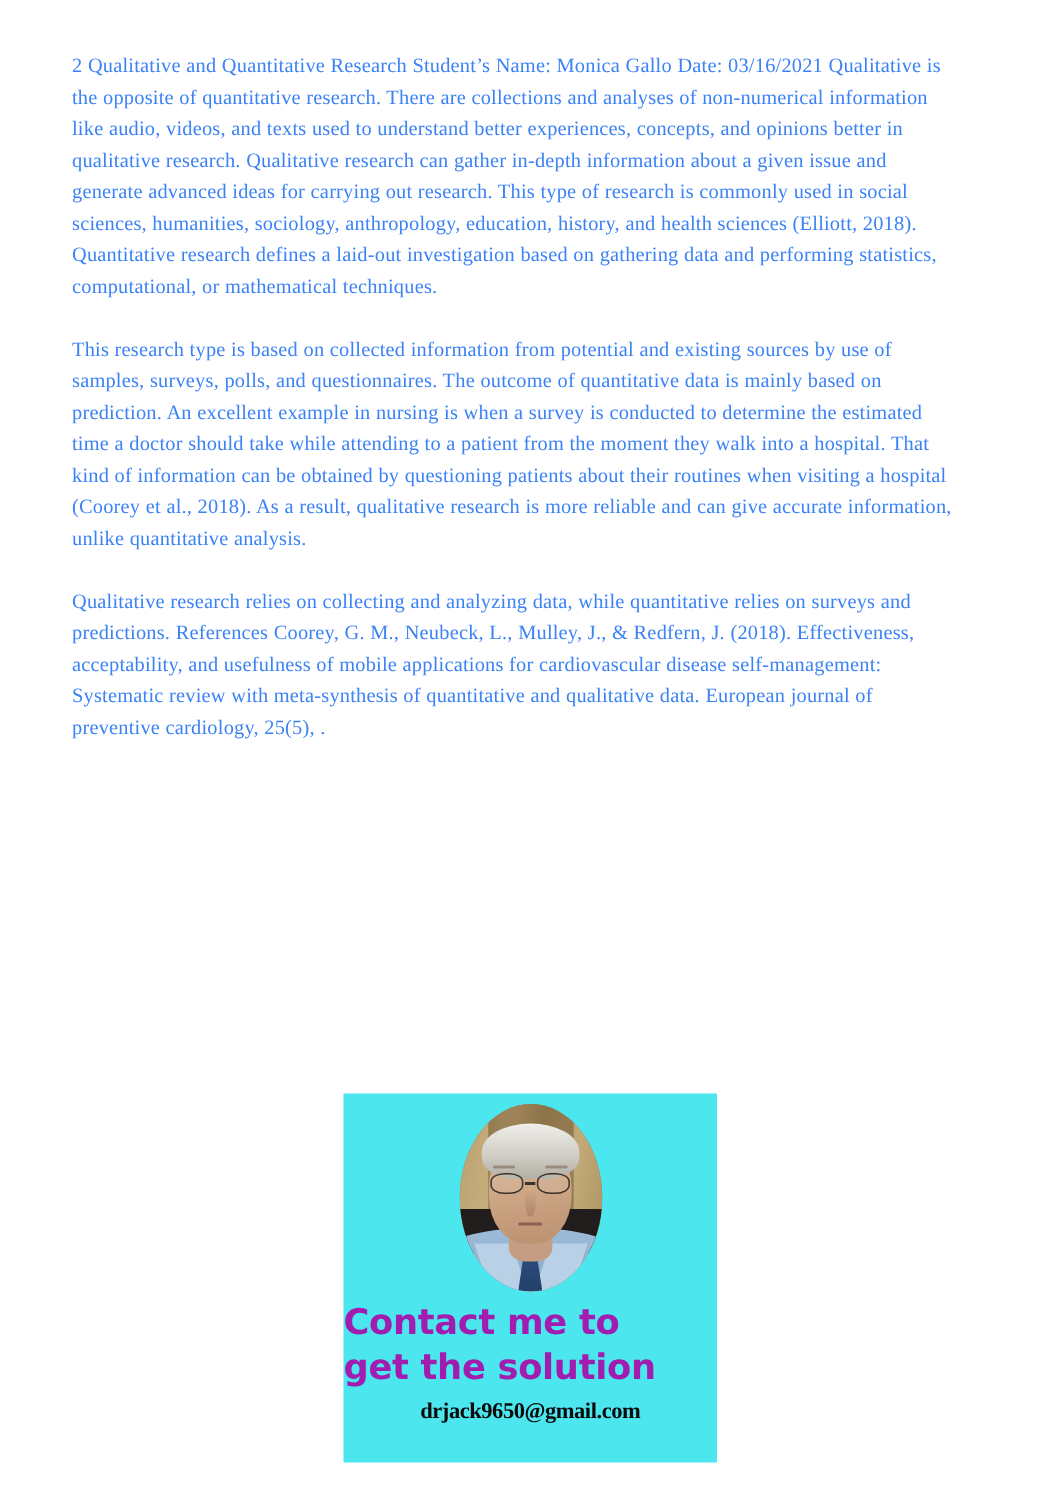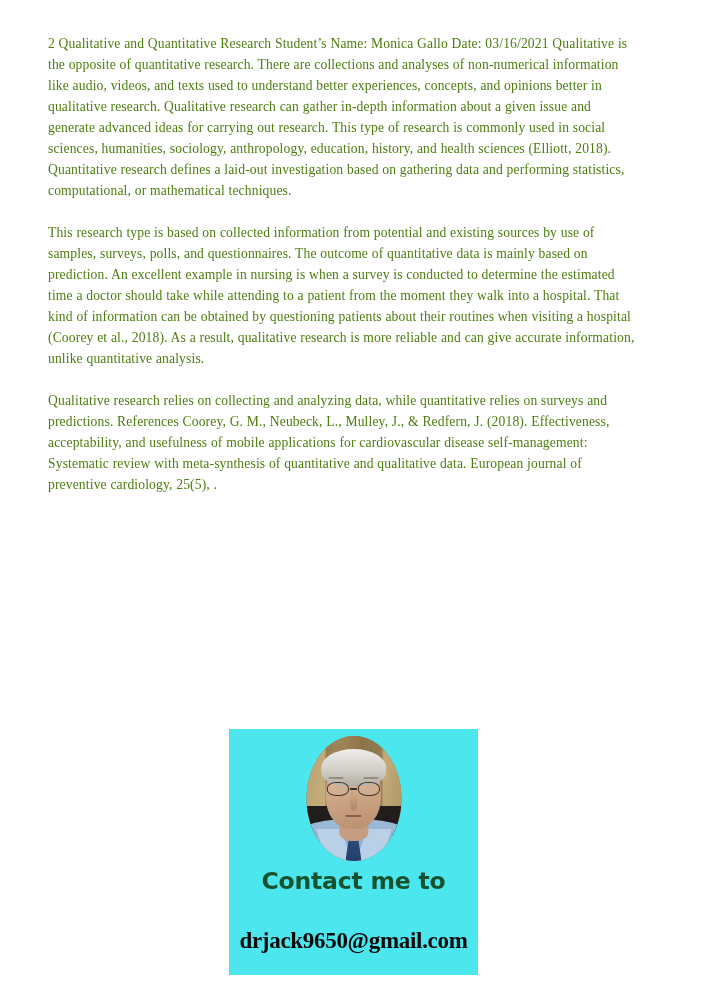--- a/index.html
+++ b/index.html
@@ -23,21 +23,21 @@
     position: absolute;
     left: 48px;
     top: 33px;
     width: 593px;
   }
   .doc-paragraph {
     margin: 0 0 21px 0;
     font-size: 13.6px;
     line-height: 21px;
     text-align: left;
-    color: #4d7c0f;
+    color: #3b82f6;
     letter-spacing: 0.01em;
     word-spacing: 0.01em;
   }
   .doc-paragraph:last-child {
     margin-bottom: 0;
   }
 
   
   .contact-card {
     position: absolute;
@@ -206,40 +206,39 @@
     height: 2.2px;
     background: #8c5f52;
     border-radius: 2px;
   }
 
   .card-headline {
     position: absolute;
     left: 0;
     right: 0;
     top: 137px;
-    text-align: center;
     font-family: "DejaVu Sans", "Liberation Sans", sans-serif;
     font-weight: bold;
     font-size: 23.5px;
     line-height: 30px;
-    color: #14532d;
+    color: #a21caf;
     letter-spacing: -0.2px;
   }
   .card-headline .hl-line {
     display: block;
   }
   .card-email {
     position: absolute;
     left: 0;
     right: 0;
     top: 198px;
     text-align: center;
     font-family: "Liberation Serif", "DejaVu Serif", serif;
     font-weight: bold;
-    font-size: 23px;
+    font-size: 15px;
     line-height: 28px;
     color: #0a0a0a;
     letter-spacing: -0.3px;
   }
 </style>
 </head>
 <body>
 
 <main class="doc-body">
   <p class="doc-paragraph">2 Qualitative and Quantitative Research Student’s Name: Monica Gallo Date: 03/16/2021 Qualitative is the opposite of quantitative research. There are collections and analyses of non-numerical information like audio, videos, and texts used to understand better experiences, concepts, and opinions better in qualitative research. Qualitative research can gather in-depth information about a given issue and generate advanced ideas for carrying out research. This type of research is commonly used in social sciences, humanities, sociology, anthropology, education, history, and health sciences (Elliott, 2018). Quantitative research defines a laid-out investigation based on gathering data and performing statistics, computational, or mathematical techniques.</p>
@@ -266,17 +265,18 @@
       <span class="ph-lens l"></span>
       <span class="ph-lens r"></span>
       <span class="ph-bridge"></span>
     </div>
     <div class="ph-nose"></div>
     <div class="ph-mouth"></div>
   </div>
 
   <div class="card-headline">
     <span class="hl-line">Contact me to</span>
+    <span class="hl-line">get the solution</span>
   </div>
 
   <div class="card-email">drjack9650@gmail.com</div>
 
 </section>
 
 </body></html>

